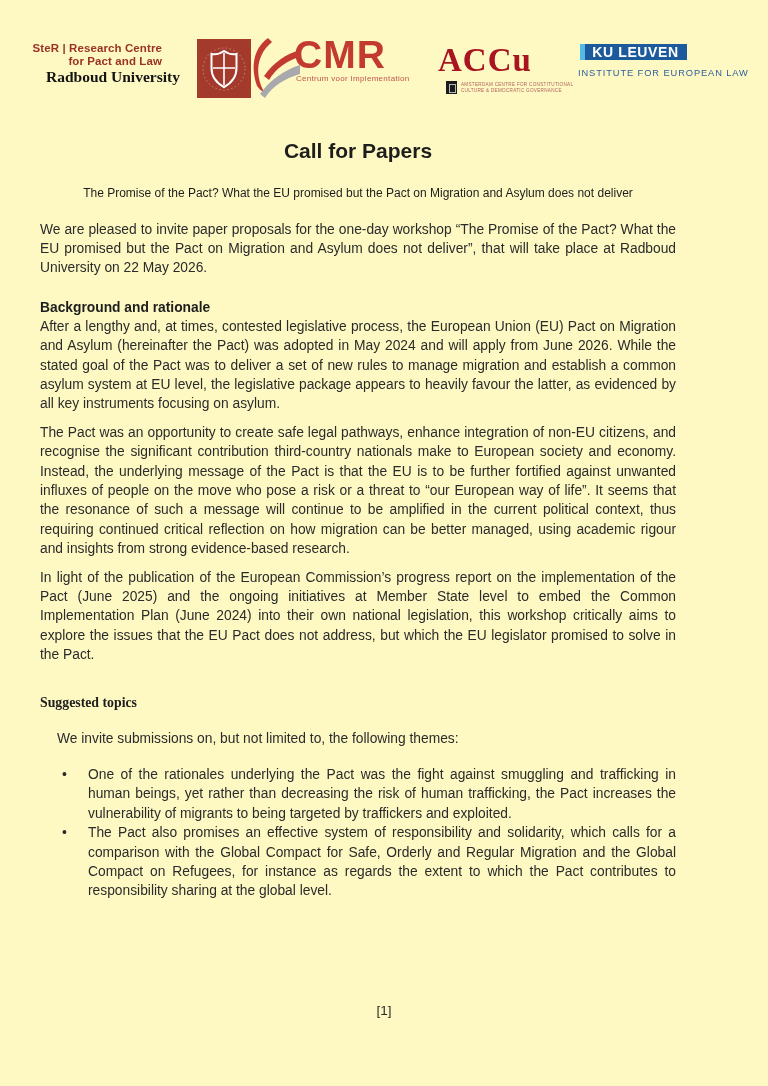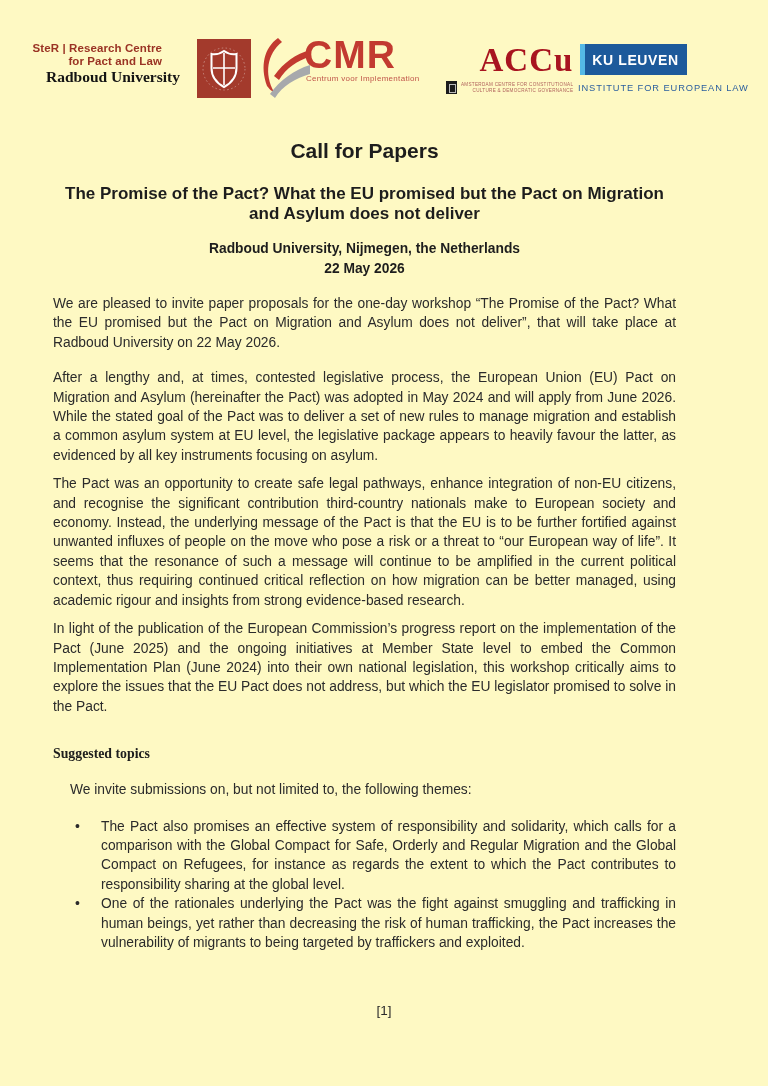--- a/index.html
+++ b/index.html
@@ -16,44 +16,44 @@
   .logos{position:absolute;top:0;left:0;width:768px;height:118px;}
 
   .ster{position:absolute;left:30px;top:42px;line-height:13px;}
   .ster-red{width:132px;text-align:right;font-weight:bold;font-size:11.5px;color:#9a3324;letter-spacing:.1px;}
   .ster-black{width:152px;margin-left:16px;margin-top:2px;
               font-family:"Liberation Serif", serif;font-weight:bold;font-size:15.5px;color:#141414;}
 
   .seal{position:absolute;left:197px;top:39px;width:54px;height:59px;background:#a33a2c;
         display:flex;align-items:center;justify-content:center;}
 
-  .cmr{position:absolute;left:258px;top:34px;display:flex;align-items:flex-start;}
+  .cmr{position:absolute;left:248px;top:34px;display:flex;align-items:flex-start;}
   .cmr-swoosh{width:52px;height:62px;margin-top:2px;}
   .cmr-textcol{margin-left:-6px;}
   .cmr-name{font-weight:bold;font-size:39px;line-height:42px;color:#c23a30;letter-spacing:1px;}
   .cmr-tag{font-size:8px;color:#c0554a;margin-top:-2px;margin-left:2px;letter-spacing:.3px;}
 
-  .accu{position:absolute;left:438px;top:42px;text-align:right;}
+  .accu{position:absolute;left:438px;top:42px;}
   .accu-name{font-family:"Liberation Serif", serif;font-weight:bold;font-size:33px;line-height:36px;
              color:#a8141f;letter-spacing:1px;}
   .accu-cap{display:flex;align-items:center;margin-top:3px;margin-left:8px;}
   .accu-sq{width:11px;height:13px;background:#1c1c1c;margin-right:4px;position:relative;flex:0 0 auto;}
   .accu-sq::after{content:"";position:absolute;left:3px;top:3px;width:5px;height:7px;border:1px solid #bbb;}
   .accu-lines{font-size:4.6px;line-height:6px;color:#b0625c;letter-spacing:.3px;white-space:nowrap;}
 
   .kul{position:absolute;left:578px;top:44px;width:176px;}
-  .kul-box{position:relative;width:107px;height:31px;background:#1d5a9b;display:flex;align-items:center;justify-content:center;margin-left:2px;}
+  .kul-box{position:relative;width:107px;height:16px;background:#1d5a9b;display:flex;align-items:flex-end;justify-content:center;margin-left:2px;}
   .kul-band{position:absolute;left:0;top:0;width:5px;height:100%;background:#55b9e6;}
   .kul-name{color:#ffffff;font-weight:bold;font-size:14px;letter-spacing:.6px;padding-left:4px;}
   .kul-cap{margin-top:8px;font-size:9.3px;color:#2a5e9e;letter-spacing:.9px;white-space:nowrap;}
 
   
-  main{padding:139px 92px 0 53px;}
+  main{padding:139px 92px 0 40px;}
   .doc-title{font-size:21px;font-weight:bold;text-align:center;line-height:23px;margin:0 0 22px 0;color:#1d1d1d;}
-  .doc-subtitle{font-size:17px;font-weight:bold;text-align:center;line-height:19.5px;margin:0 0 16px 0;color:#1d1d1d;}
+  .doc-subtitle{font-size:12px;font-weight:normal;text-align:center;line-height:19.5px;margin:0 0 16px 0;color:#1d1d1d;}
   .venue-block{font-size:13.8px;font-weight:bold;text-align:center;line-height:19.5px;margin:0 0 16px 0;color:#1d1d1d;}
   .body{font-size:13.8px;line-height:19.4px;text-align:justify;margin:0 0 9px 0;}
   .intro{margin-bottom:16px;}
   .sec-h{font-size:13.8px;font-weight:bold;line-height:19px;margin:20px 0 0 0;color:#1d1d1d;}
   .sec-h.topics{margin-top:28px;font-family:Liberation Serif, serif;}
   .lead-line{margin:17px;}
   ul.topic-list{margin:0;padding:0 0 0 48px;list-style:none;}
   ul.topic-list li{position:relative;margin:0;}
   ul.topic-list li::before{content:"\2022";position:absolute;left:-26px;top:0;font-size:14px;}
 
@@ -112,35 +112,32 @@
     </div>
 
   </div>
 
   <main>
 
     <h1 class="doc-title">Call for Papers</h1>
 
     <p class="doc-subtitle">The Promise of the Pact? What the EU promised but the Pact on Migration and Asylum does not deliver</p>
 
-    <div class="venue-block">
-      <div>Radboud University, Nijmegen, the Netherlands</div>
-      <div>22 May 2026</div>
-    </div>
 
     <p class="body intro">We are pleased to invite paper proposals for the one-day workshop “The Promise of the Pact? What the EU promised but the Pact on Migration and Asylum does not deliver”, that will take place at Radboud University on 22 May 2026.</p>
 
+    <h3 class="sec-h">Background and rationale</h3>
     <p class="body">After a lengthy and, at times, contested legislative process, the European Union (EU) Pact on Migration and Asylum (hereinafter the Pact) was adopted in May 2024 and will apply from June 2026. While the stated goal of the Pact was to deliver a set of new rules to manage migration and establish a common asylum system at EU level, the legislative package appears to heavily favour the latter, as evidenced by all key instruments focusing on asylum.</p>
     <p class="body">The Pact was an opportunity to create safe legal pathways, enhance integration of non-EU citizens, and recognise the significant contribution third-country nationals make to European society and economy. Instead, the underlying message of the Pact is that the EU is to be further fortified against unwanted influxes of people on the move who pose a risk or a threat to “our European way of life”. It seems that the resonance of such a message will continue to be amplified in the current political context, thus requiring continued critical reflection on how migration can be better managed, using academic rigour and insights from strong evidence-based research.</p>
     <p class="body">In light of the publication of the European Commission’s progress report on the implementation of the Pact (June 2025) and the ongoing initiatives at Member State level to embed the Common Implementation Plan (June 2024) into their own national legislation, this workshop critically aims to explore the issues that the EU Pact does not address, but which the EU legislator promised to solve in the Pact.</p>
 
     <h3 class="sec-h topics">Suggested topics</h3>
     <p class="body lead-line">We invite submissions on, but not limited to, the following themes:</p>
     <ul class="topic-list">
+      <li class="body">One of the rationales underlying the Pact was the fight against smuggling and trafficking in human beings, yet rather than decreasing the risk of human trafficking, the Pact increases the vulnerability of migrants to being targeted by traffickers and exploited.</li>
       <li class="body">The Pact also promises an effective system of responsibility and solidarity, which calls for a comparison with the Global Compact for Safe, Orderly and Regular Migration and the Global Compact on Refugees, for instance as regards the extent to which the Pact contributes to responsibility sharing at the global level.</li>
-      <li class="body">One of the rationales underlying the Pact was the fight against smuggling and trafficking in human beings, yet rather than decreasing the risk of human trafficking, the Pact increases the vulnerability of migrants to being targeted by traffickers and exploited.</li>
     </ul>
 
   </main>
 
   <footer class="pageno">[1]</footer>
 
 </div>
 
 </body></html>

